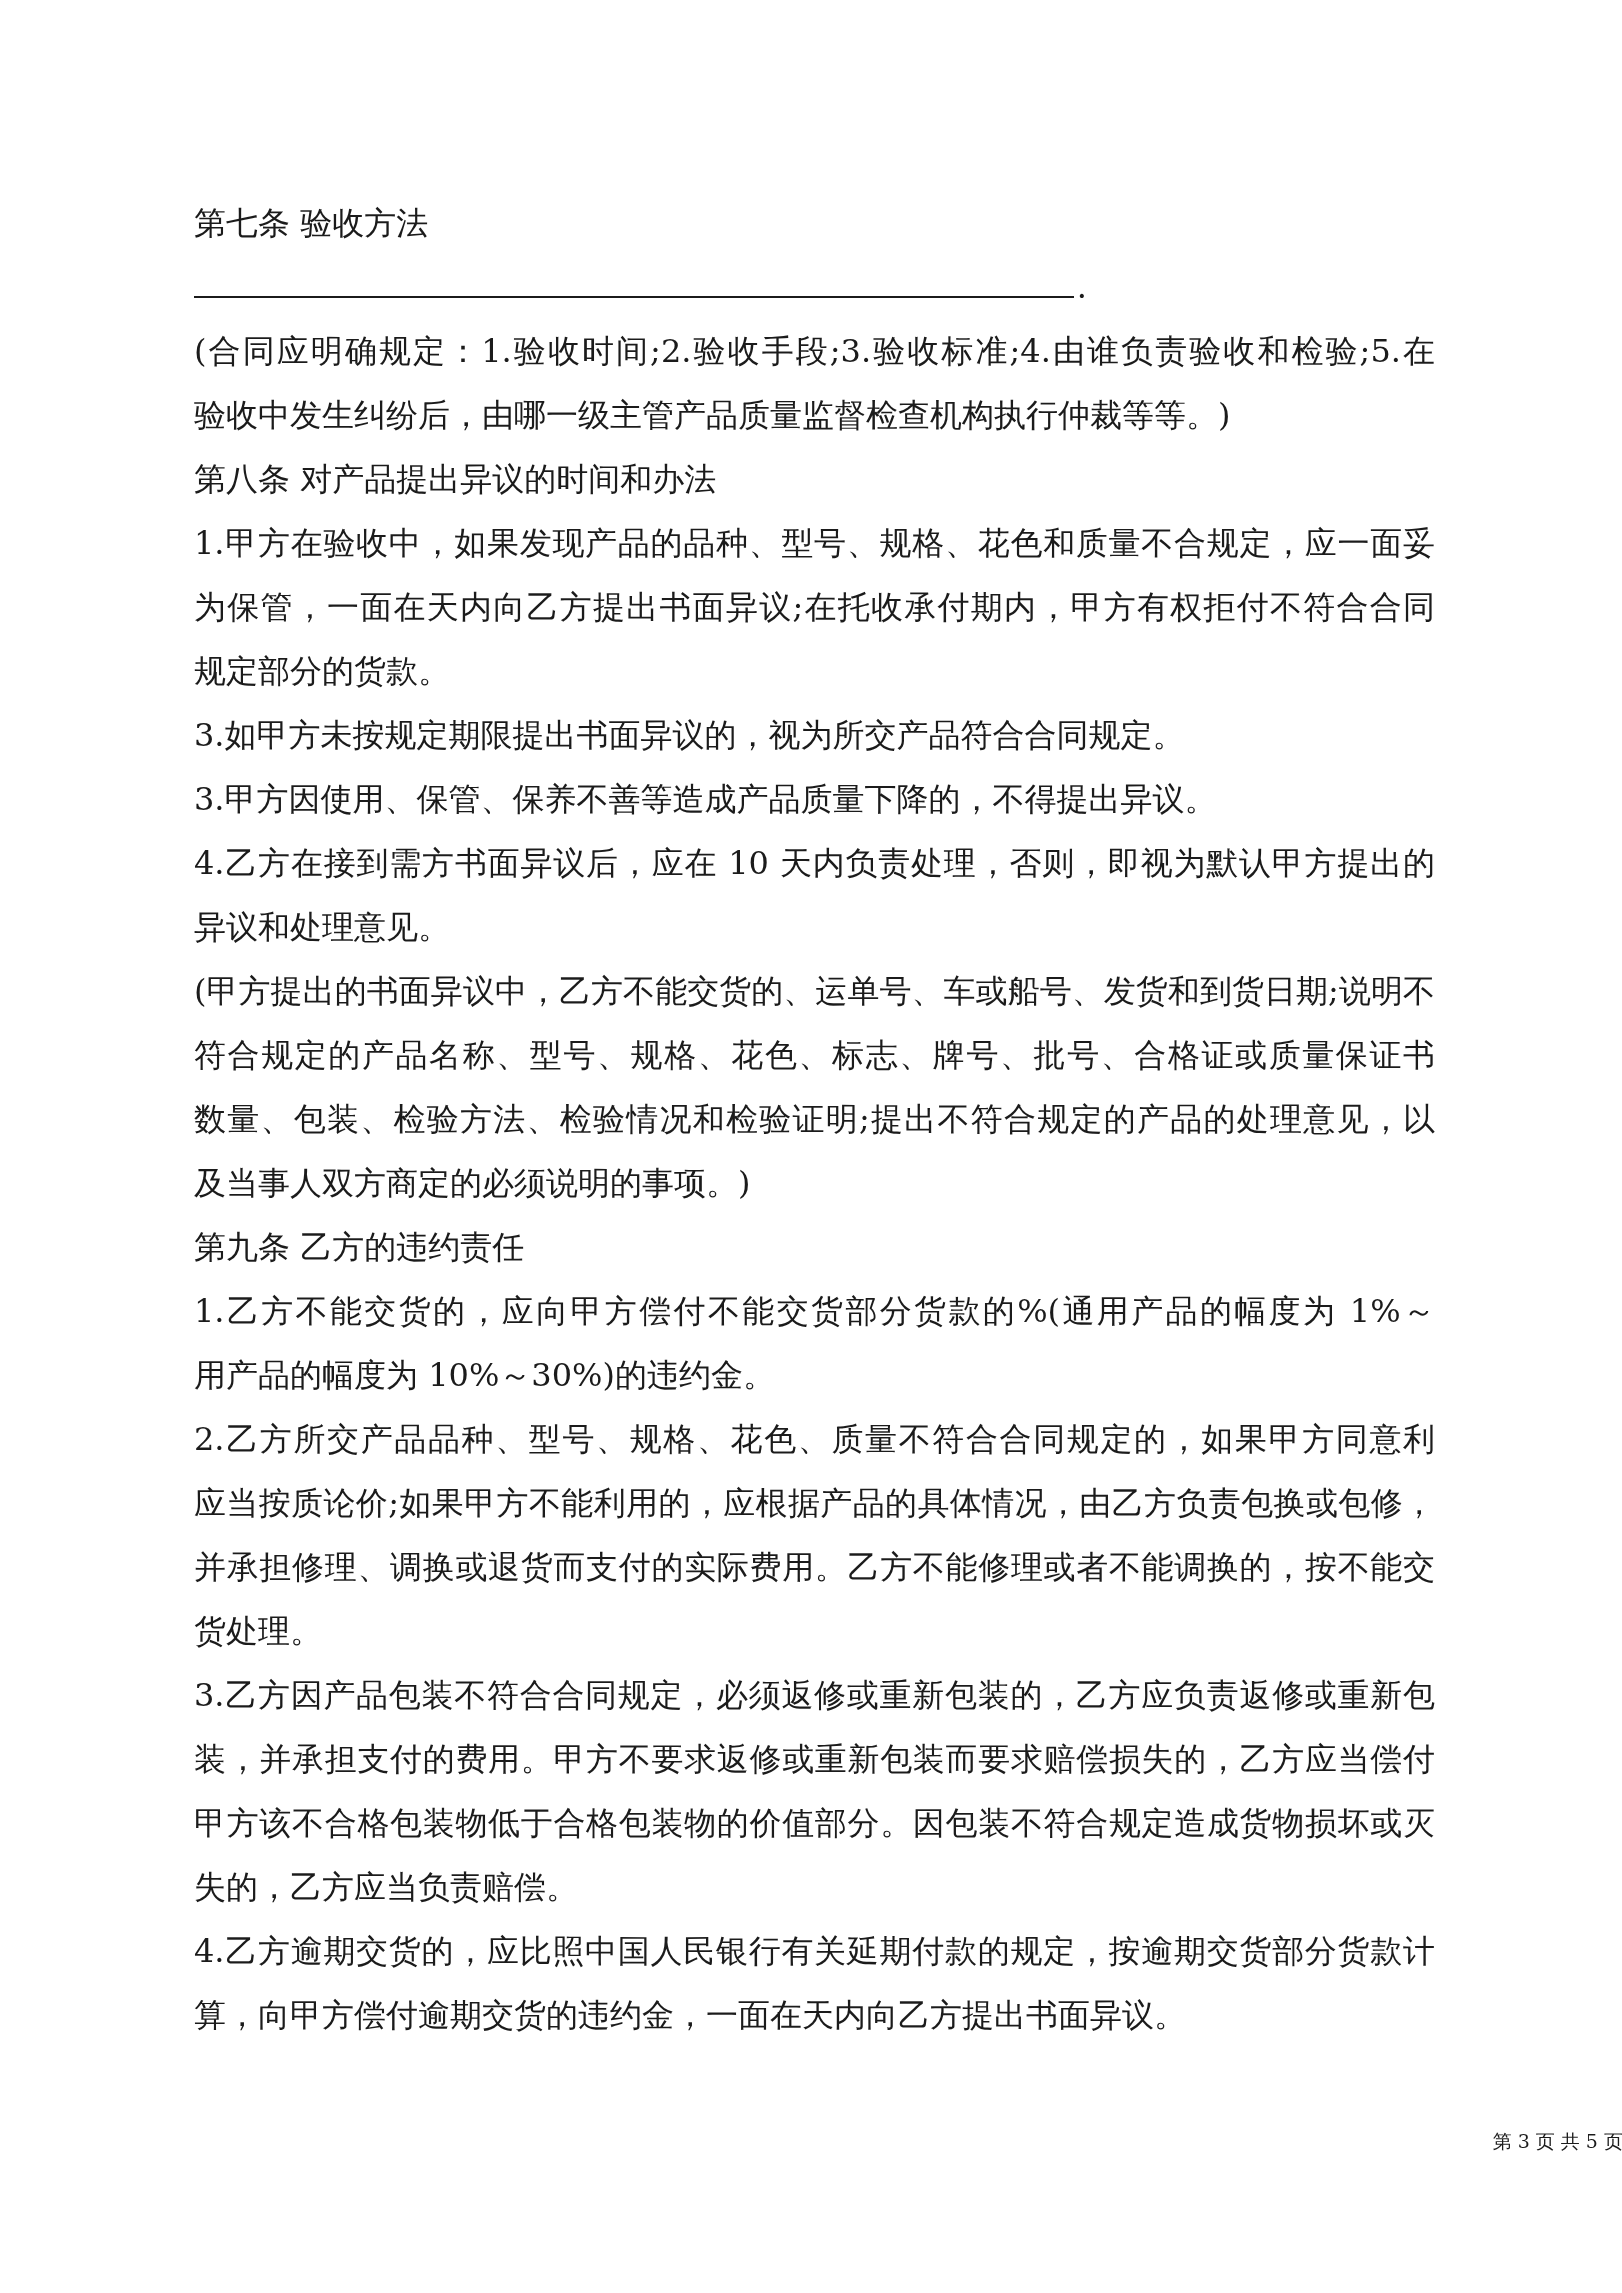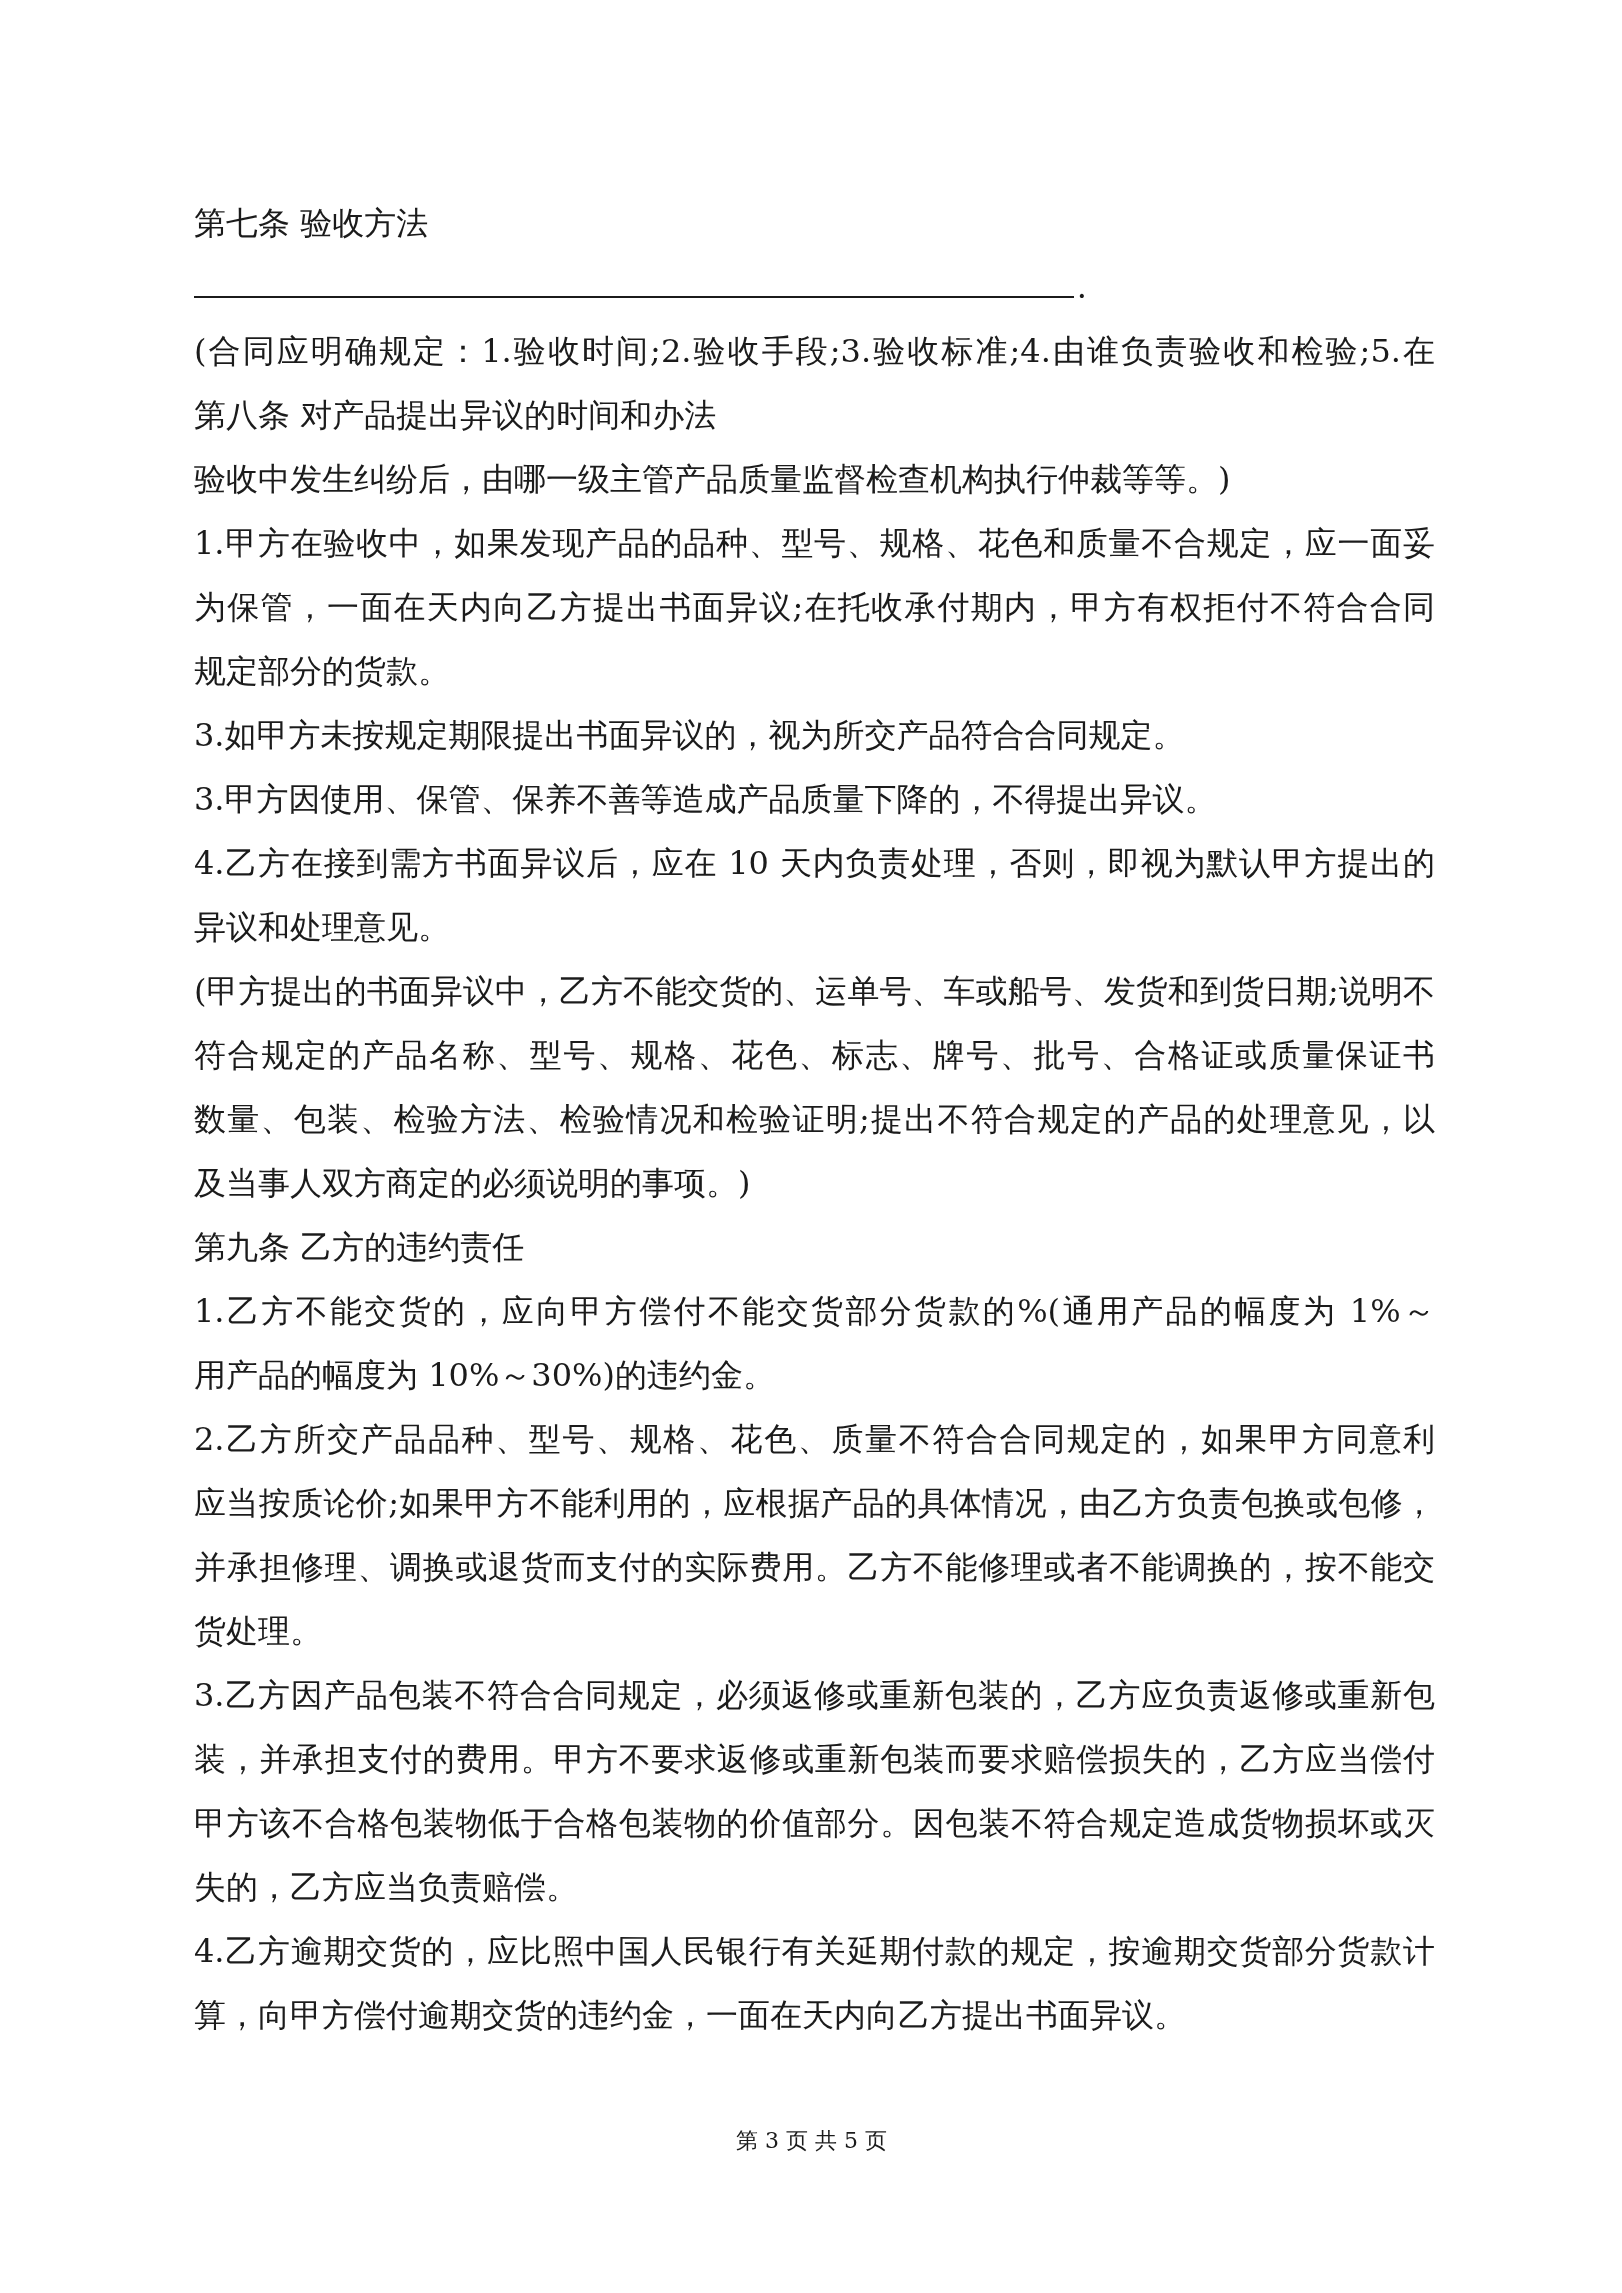--- a/index.html
+++ b/index.html
@@ -41,35 +41,35 @@
     width: 880px;
     height: 33px;
     border-bottom: 2.7px solid currentColor;
     margin-right: 2.7px;
   }
   .footer {
     position: absolute;
     left: 0;
     top: 2109px;
     width: 100%;
-    text-align: center;
-    font-size: 22px;
+    text-align: right;
+    font-size: 19px;
     line-height: 64px;
     color: var(--fg, #1b1b1b);
   }
 </style>
 </head>
 <body>
 
 <div class="doc">
   <div class="ln left">第七条 验收方法</div>
   <div class="ln left"><span class="blank"></span><span>.</span></div>
   <div class="ln just">(合同应明确规定：1.验收时间;2.验收手段;3.验收标准;4.由谁负责验收和检验;5.在</div>
+  <div class="ln left">验收中发生纠纷后，由哪一级主管产品质量监督检查机构执行仲裁等等。)</div>
   <div class="ln left">第八条 对产品提出异议的时间和办法</div>
-  <div class="ln left">验收中发生纠纷后，由哪一级主管产品质量监督检查机构执行仲裁等等。)</div>
   <div class="ln just">1.甲方在验收中，如果发现产品的品种、型号、规格、花色和质量不合规定，应一面妥</div>
   <div class="ln just">为保管，一面在天内向乙方提出书面异议;在托收承付期内，甲方有权拒付不符合合同</div>
   <div class="ln left">规定部分的货款。</div>
   <div class="ln left">3.如甲方未按规定期限提出书面异议的，视为所交产品符合合同规定。</div>
   <div class="ln left">3.甲方因使用、保管、保养不善等造成产品质量下降的，不得提出异议。</div>
   <div class="ln just">4.乙方在接到需方书面异议后，应在 10 天内负责处理，否则，即视为默认甲方提出的</div>
   <div class="ln left">异议和处理意见。</div>
   <div class="ln just">(甲方提出的书面异议中，乙方不能交货的、运单号、车或船号、发货和到货日期;说明不</div>
   <div class="ln just">符合规定的产品名称、型号、规格、花色、标志、牌号、批号、合格证或质量保证书号、</div>
   <div class="ln just">数量、包装、检验方法、检验情况和检验证明;提出不符合规定的产品的处理意见，以</div>

